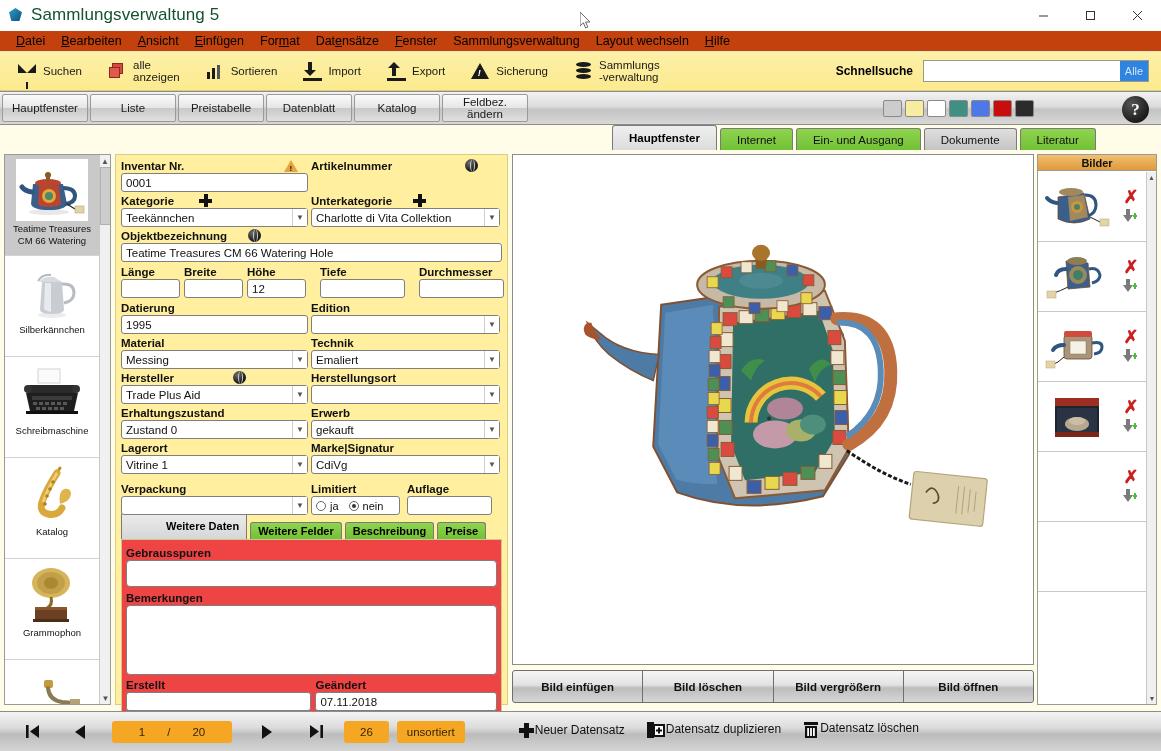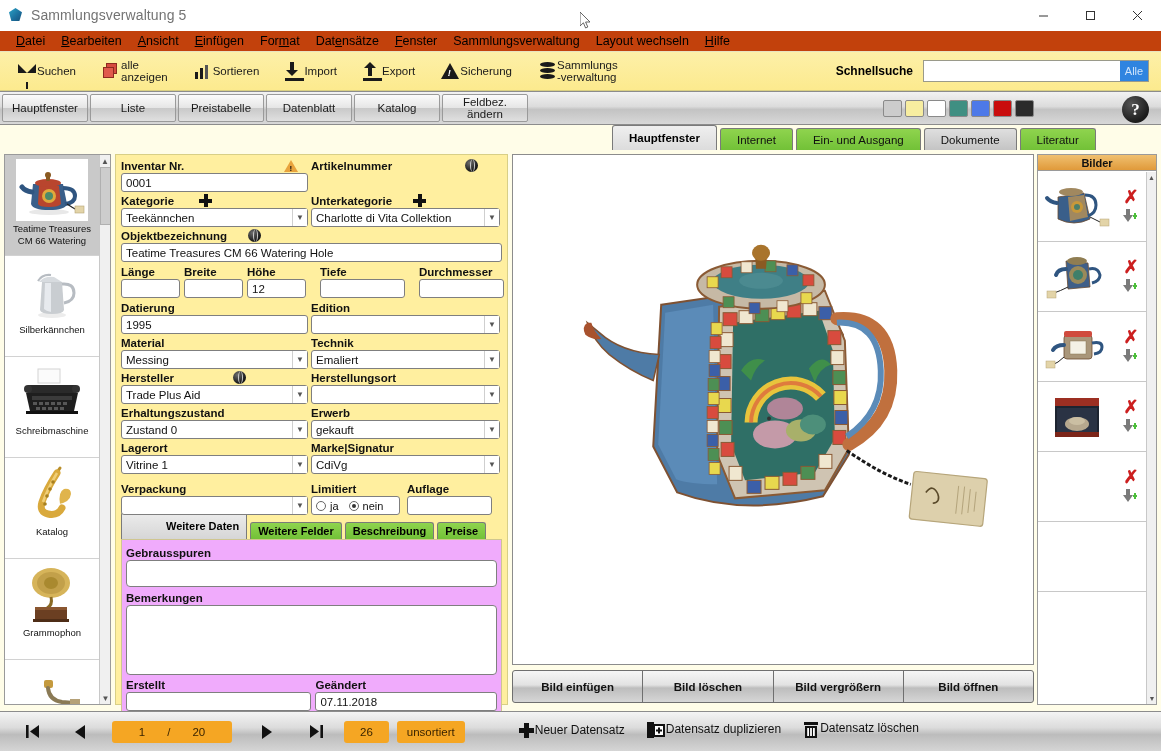--- a/index.html
+++ b/index.html
@@ -20,42 +20,42 @@
     display:flex; align-items:center;
     border-bottom:1px solid #ffffff;
     position:relative;
   }
   .title-icon { width:16px; height:16px; margin-left:8px; margin-right:7px; position:relative; }
   .title-icon .di {
     position:absolute; left:1px; top:1px; width:13px; height:13px;
     background:linear-gradient(135deg,#2aa3c7 0%,#1b6e9c 60%,#16527a 100%);
     clip-path:polygon(50% 0%, 100% 32%, 80% 100%, 18% 100%, 0% 32%);
   }
-  .title-text { font-size:14px; color:#737373; letter-spacing:.1px; }
+  .title-text { font-size:17px; color:#14532d; letter-spacing:.1px; }
   .winbtns { position:absolute; right:0; top:0; height:31px; display:flex; }
   .winbtn { width:47px; height:31px; display:flex; align-items:center; justify-content:center; color:#333; }
   .winbtn svg { display:block; }
 
   
   .menubar {
     height:21px; background:#c2410c; display:flex; align-items:center;
     padding-left:8px; gap:0px;
     border-bottom:1px solid #e8e3c0;
   }
   .menuitem { font-size:12.5px; color:#000; padding:2px 8px; cursor:default; white-space:nowrap; }
   .menuitem u { text-decoration:underline; }
 
   
   .toolbar {
     height:39px; background:#ffeb9e;
     background:linear-gradient(#fdf0a8,#fcea8e);
     display:flex; align-items:center; position:relative;
     border-bottom:1px solid #d9cf82;
   }
-  .tb-item { display:flex; align-items:center; padding:0 12px 0 14px; height:39px; cursor:default; }
+  .tb-item { display:flex; align-items:center; gap:6px; padding:0 12px 0 14px; height:39px; cursor:default; }
   .tb-label { font-size:11.5px; color:#1a1a1a; line-height:12px; }
   .tb-label.two { white-space:pre-line; }
   .tb-ico { width:19px; height:19px; position:relative; flex:none; }
 
   
   .ic-funnel { width:0;height:0;border-left:9px solid #1a1a1a;border-right:9px solid #1a1a1a;border-top:9px solid transparent;position:absolute;left:0;top:2px; }
   .ic-funnel:after{content:"";position:absolute;left:-1px;top:9px;width:2px;height:7px;background:#1a1a1a;}
   .ic-stack1{position:absolute;left:4px;top:1px;width:11px;height:11px;background:#d64b3f;border:1px solid #8d2a20;}
   .ic-stack2{position:absolute;left:1px;top:5px;width:11px;height:11px;background:#e05a4c;border:1px solid #8d2a20;}
   .ic-bars i{position:absolute;bottom:2px;width:3px;background:#1a1a1a;}
@@ -172,21 +172,21 @@
   .dims .d.wide { width:85px; }
   .radio { width:10px; height:10px; border-radius:50%; border:1px solid #666; background:#fff; display:inline-block; position:relative; vertical-align:-1px; }
   .radio.on:after{content:"";position:absolute;left:2px;top:2px;width:4px;height:4px;border-radius:50%;background:#333;}
 
   
   .innertabs { display:flex; align-items:flex-end; padding-left:5px; height:19px; margin-top:5px; }
   .itab { height:17px; padding:0 7px; font-size:11px; font-weight:bold; border:1px solid #7a7a7a; border-bottom:none;
           border-radius:3px 3px 0 0; display:flex; align-items:center; margin-right:3px; cursor:default; }
   .itab.green{ background:linear-gradient(#8fd44e,#72c137); }
   .itab.active{ background:linear-gradient(#ececec,#d6d6d6); height:27px;padding-left:44px; }
-  .itabpanel { margin:0 5px; border:1px solid #cfc690; background:#f0abfc; padding:4px 0 0 0; }
+  .itabpanel { margin:0 5px; border:1px solid #cfc690; background:#ef4444; padding:4px 0 0 0; }
   .ta { background:#fff; border:1px solid #7f7f7f; border-radius:4px; width:100%; }
 
   
   .imgpane { position:absolute; left:512px; top:3px; right:127px; bottom:6px; }
   .imgbox { position:absolute; left:0; top:0; right:0; bottom:40px; background:#fff; border:1px solid #8c8c8c; }
   .imgbtns { position:absolute; left:0; right:0; bottom:2px; height:33px;
              background:linear-gradient(#f6f6f6 0%,#e2e2e2 45%,#bdbdbd 55%,#d6d6d6 100%);
              border:1px solid #6f6f6f; border-radius:3px; display:flex; }
   .imgbtn { flex:1; display:flex; align-items:center; justify-content:center; font-size:11.5px; font-weight:bold; color:#111; border-right:1px solid #6f6f6f; cursor:default; }
   .imgbtn:last-child{ border-right:none; }

